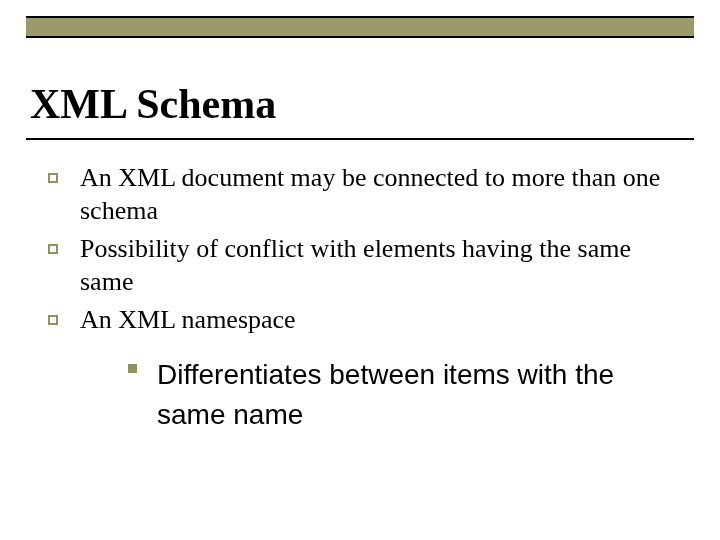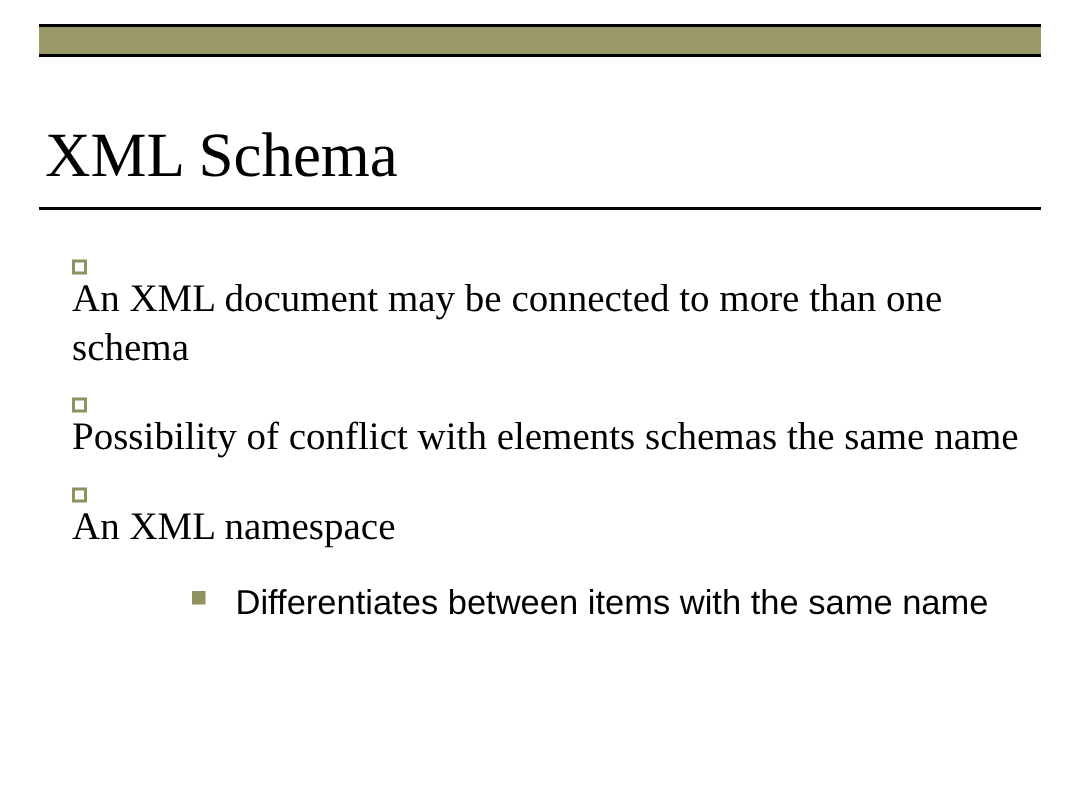--- a/index.html
+++ b/index.html
@@ -26,60 +26,59 @@
     background: #9a9a6b;
     border-top: 2px solid #000;
     border-bottom: 2px solid #000;
     box-sizing: border-box;
   }
   .title {
     position: absolute;
     top: 80px;
     left: 30px;
     font-size: 42px;
-    font-weight: 400;
+    font-weight: 700;
   }
   .title-rule {
     position: absolute;
     top: 138px;
     left: 26px;
     right: 26px;
     border-top: 2px solid #000;
   }
   .body {
     position: absolute;
     top: 162px;
     left: 48px;
     right: 40px;
     font-size: 26px;
     line-height: 1.25;
   }
   .level1 {
     display: flex;
     align-items: flex-start;
     margin-bottom: 6px;
-    flex-direction: column;
   }
   .level1 .bullet {
     width: 10px;
     height: 10px;
     border: 2px solid #91905f;
     box-sizing: border-box;
     margin-top: 11px;
     margin-right: 22px;
     flex: 0 0 auto;
   }
   .level1 .text {
     flex: 1 1 auto;
   }
   .sublist {
     margin-top: 18px;
     margin-left: 80px;
     font-family: Arial, Helvetica, sans-serif;
-    font-size: 23px;
+    font-size: 28px;
     line-height: 1.45;
   }
   .level2 {
     display: flex;
     align-items: flex-start;
     margin-bottom: 4px;
   }
   .level2 .bullet {
     width: 9px;
     height: 9px;
@@ -107,21 +106,21 @@
 
   <div class="body">
 
     <div class="level1">
       <span class="bullet"></span>
       <span class="text">An XML document may be connected to more than one schema</span>
     </div>
 
     <div class="level1">
       <span class="bullet"></span>
-      <span class="text">Possibility of conflict with elements schemas the same name</span>
+      <span class="text">Possibility of conflict with elements having the same same</span>
     </div>
 
     <div class="level1">
       <span class="bullet"></span>
       <span class="text">
         <span>An XML </span><span class="italic">namespace</span>
       </span>
     </div>
 
     <div class="sublist">

